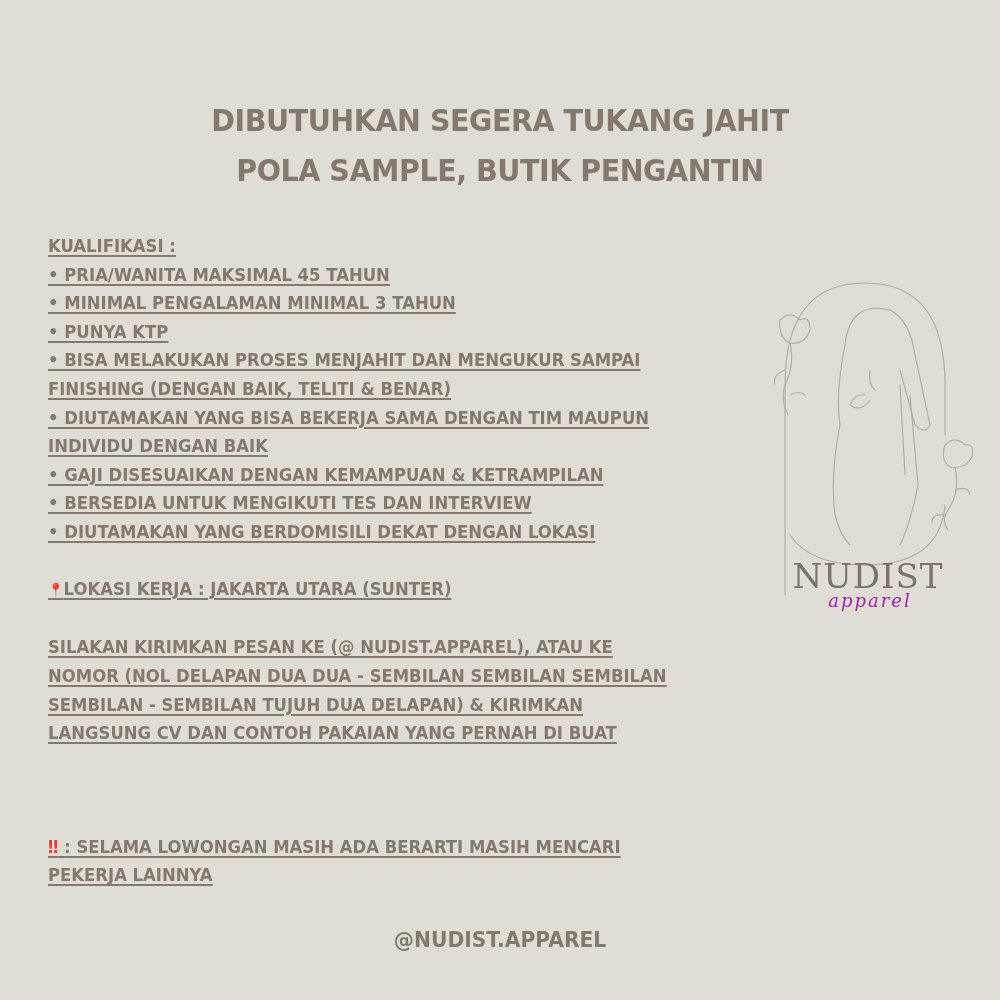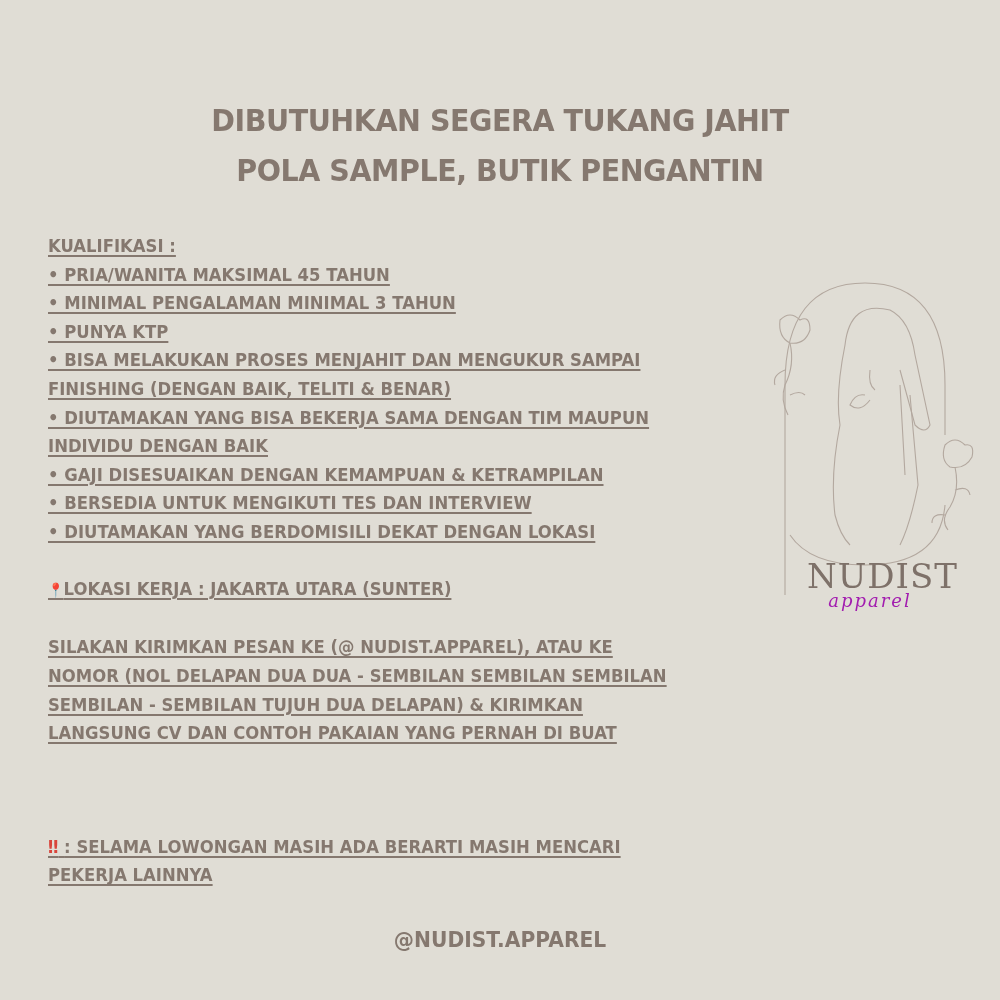--- a/index.html
+++ b/index.html
@@ -40,21 +40,21 @@
   .bang { color: #d9443b; }
   .handle {
     position: absolute; left: 0; top: 927px; width: 1000px;
     text-align: center; font-weight: bold; font-size: 22px; color: #85786f;
     transform: scaleX(0.92);
   }
   .logo { position: absolute; left: 750px; top: 275px; width: 230px; height: 360px; }
   .brand {
     position: absolute; left: 778px; top: 556px; width: 180px;
     font-family: "DejaVu Serif", serif; font-size: 34px; color: #7e7169;
-    letter-spacing: 1px; text-align: right;
+    letter-spacing: 1px; text-align: center;
   }
   .brand-script {
     position: absolute; left: 800px; top: 590px; width: 140px; text-align: center;
     font-family: "DejaVu Serif", serif; font-style: italic; font-size: 18px; color: #a21caf;
     letter-spacing: 2px;
   }
 </style>
 </head>
 <body>
 

